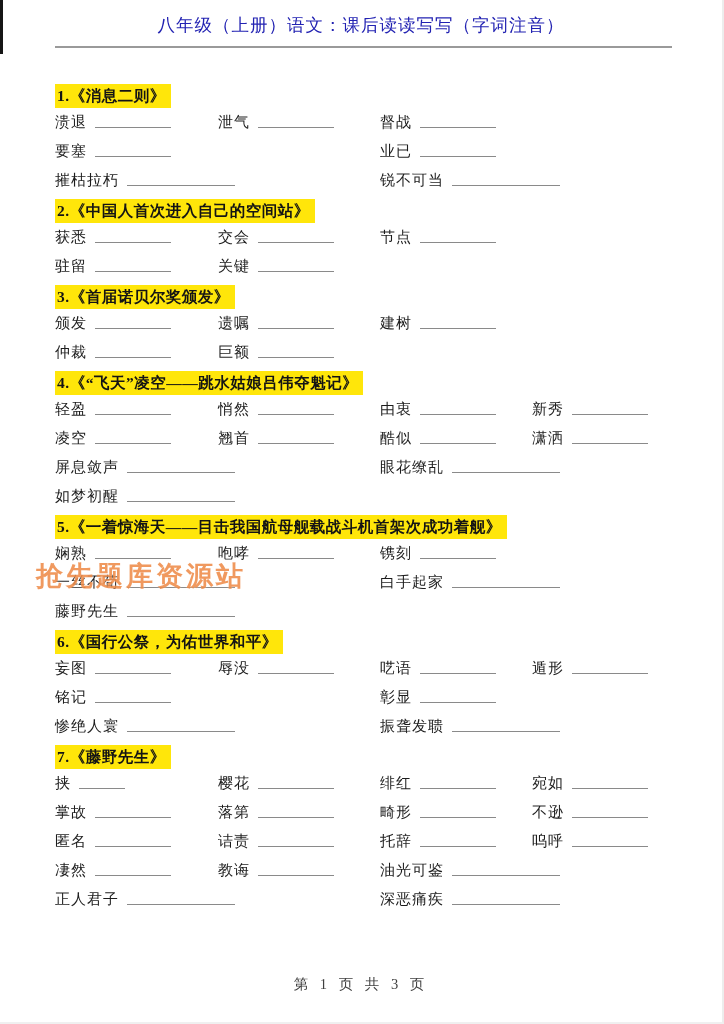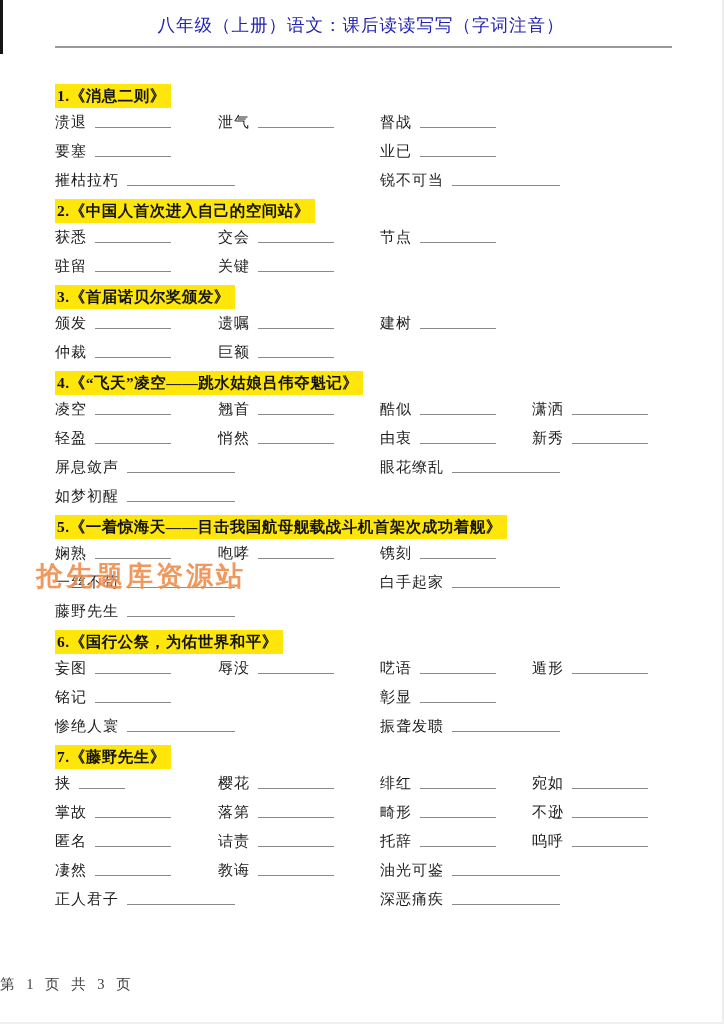--- a/index.html
+++ b/index.html
@@ -40,21 +40,21 @@
   .watermark{
     position:absolute;left:36px;top:558px;z-index:5;
     font-size:27px;font-weight:bold;letter-spacing:3px;
     color:var(--wm-orange,#ee8c4a);opacity:0.88;
     text-shadow:0 0 2px rgba(255,255,255,0.55);
     font-family:Liberation Serif, serif;
     pointer-events:none;white-space:nowrap;text-align:center;
   }
   .footer{
     position:absolute;bottom:28px;left:0;width:100%;
-    font-size:14.5px;color:#3f3f3f;letter-spacing:4px;
+    text-align:center;font-size:14.5px;color:#3f3f3f;letter-spacing:4px;
   }
 </style>
 </head>
 <body style="--title-blue: #2222b2; --hl-yellow: #ffe60a; --wm-orange: #ee8c4a;">
 
 <div class="page">
   <div class="scan-bar"></div>
   <div class="title">八年级（上册）语文：课后读读写写（字词注音）</div>
   <div class="rule"></div>
   <div class="sections">
@@ -87,30 +87,30 @@
         <span class="word-item c0"><span>颁发</span><span class="blank normal"></span></span>
         <span class="word-item c1"><span>遗嘱</span><span class="blank normal"></span></span>
         <span class="word-item c2"><span>建树</span><span class="blank normal"></span></span>
       </div>
       <div class="word-row">
         <span class="word-item c0"><span>仲裁</span><span class="blank normal"></span></span>
         <span class="word-item c1"><span>巨额</span><span class="blank normal"></span></span>
       </div>
       <div class="heading-line"><span class="section-heading">4.《“飞天”凌空——跳水姑娘吕伟夺魁记》</span></div>
       <div class="word-row">
+        <span class="word-item c0"><span>轻盈</span><span class="blank normal"></span></span>
+        <span class="word-item c1"><span>悄然</span><span class="blank normal"></span></span>
+        <span class="word-item c2"><span>由衷</span><span class="blank normal"></span></span>
+        <span class="word-item c3"><span>新秀</span><span class="blank normal"></span></span>
+      </div>
+      <div class="word-row">
         <span class="word-item c0"><span>凌空</span><span class="blank normal"></span></span>
         <span class="word-item c1"><span>翘首</span><span class="blank normal"></span></span>
         <span class="word-item c2"><span>酷似</span><span class="blank normal"></span></span>
         <span class="word-item c3"><span>潇洒</span><span class="blank normal"></span></span>
-      </div>
-      <div class="word-row">
-        <span class="word-item c0"><span>轻盈</span><span class="blank normal"></span></span>
-        <span class="word-item c1"><span>悄然</span><span class="blank normal"></span></span>
-        <span class="word-item c2"><span>由衷</span><span class="blank normal"></span></span>
-        <span class="word-item c3"><span>新秀</span><span class="blank normal"></span></span>
       </div>
       <div class="word-row">
         <span class="word-item c0"><span>屏息敛声</span><span class="blank long"></span></span>
         <span class="word-item c2"><span>眼花缭乱</span><span class="blank long"></span></span>
       </div>
       <div class="word-row">
         <span class="word-item c0"><span>如梦初醒</span><span class="blank long"></span></span>
       </div>
       <div class="heading-line"><span class="section-heading">5.《一着惊海天——目击我国航母舰载战斗机首架次成功着舰》</span></div>
       <div class="word-row">

